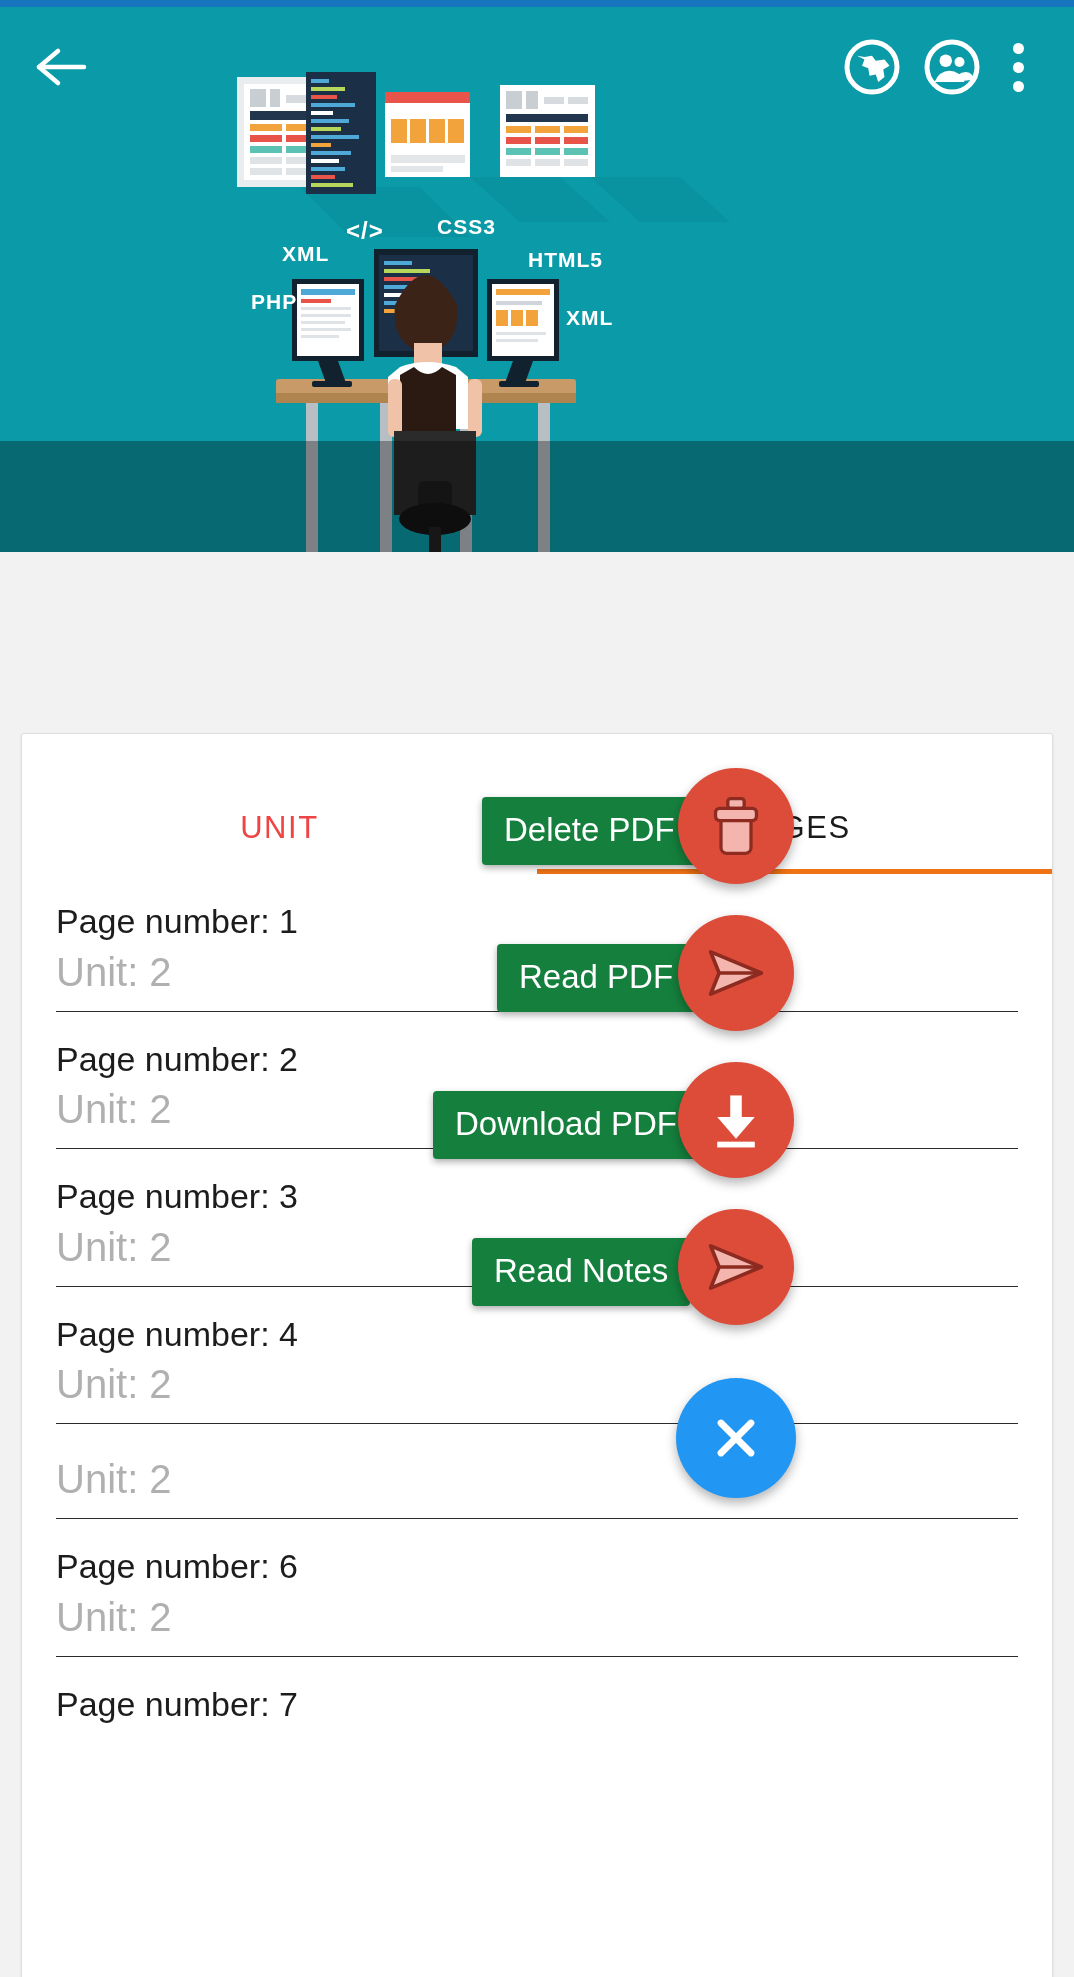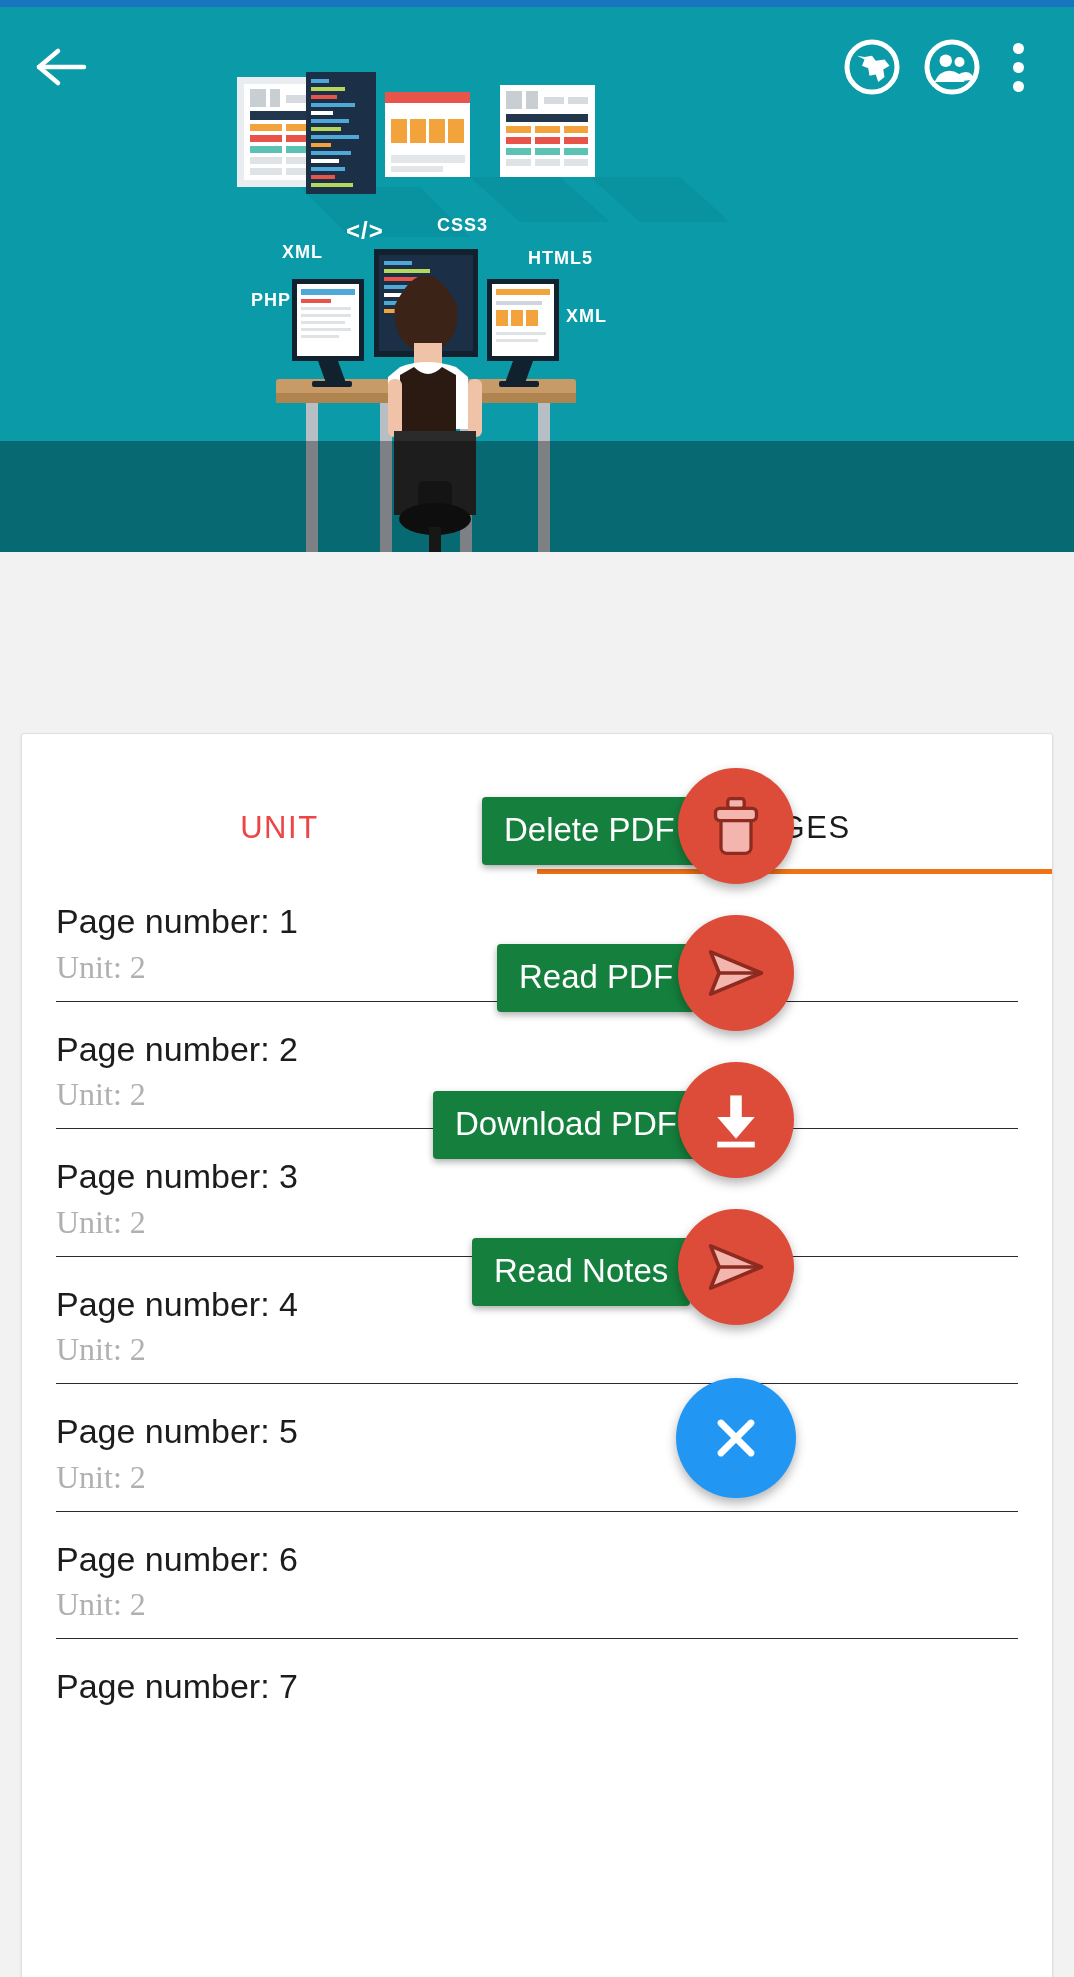--- a/index.html
+++ b/index.html
@@ -60,41 +60,41 @@
   .tab.active { color:#1a1a1a; }
   #tab-indicator {
     position:absolute; bottom:0; left:50%; width:50%; height:5px;
     background:#ef7215;
   }
 
   
   #list { padding:0 34px; }
   .row { position:relative; padding-top:26px; }
   .row-title { font-size:34px; color:#1c1c1c; line-height:1.25; }
-  .row-sub { font-size:32px; color:#b0b0b0; line-height:1.25; margin-top:4px;font-family:Liberation Serif, serif; }
+  .row-sub { font-size:40px; color:#b0b0b0; line-height:1.25; margin-top:4px; }
   .row-divider { border-bottom:1px solid #2b2b2b; margin-top:14px; height:0; }
 
   
   .fab {
     position:absolute; border-radius:50%;
     display:flex; align-items:center; justify-content:center;
     box-shadow:0 5px 11px rgba(0,0,0,.30);
     z-index:20;
   }
   .fab-mini { width:116px; height:116px; background:#dd4b39; }
   .fab-main { width:120px; height:120px; background:#2196f3; }
 
   .fab-label {
     position:absolute; z-index:20;
     background:#15803d; color:#ffffff;
     font-size:33px; padding:14px 22px 16px;
     border-radius:4px; white-space:nowrap;
     box-shadow:0 3px 7px rgba(0,0,0,.32);
   }
-  .tag { position:absolute; color:#fff; font-size:18px; font-weight:bold;
+  .tag { position:absolute; color:#fff; font-size:21px; font-weight:bold;
          letter-spacing:1px; }
 </style>
 </head>
 <body>
 
 <div id="status-bar"></div>
 
 <div id="hero">
 
   <svg id="art" viewBox="0 0 1074 545" preserveAspectRatio="none">
@@ -301,21 +301,20 @@
       <div class="row-divider"></div>
     </div>
 
     <div class="row">
       <div class="row-title">Page number: 4</div>
       <div class="row-sub">Unit: 2</div>
       <div class="row-divider"></div>
     </div>
 
     <div class="row">
-      <div class="row-title">Page number: 5</div>
       <div class="row-sub">Unit: 2</div>
       <div class="row-divider"></div>
     </div>
 
     <div class="row">
       <div class="row-title">Page number: 6</div>
       <div class="row-sub">Unit: 2</div>
       <div class="row-divider"></div>
     </div>
 

